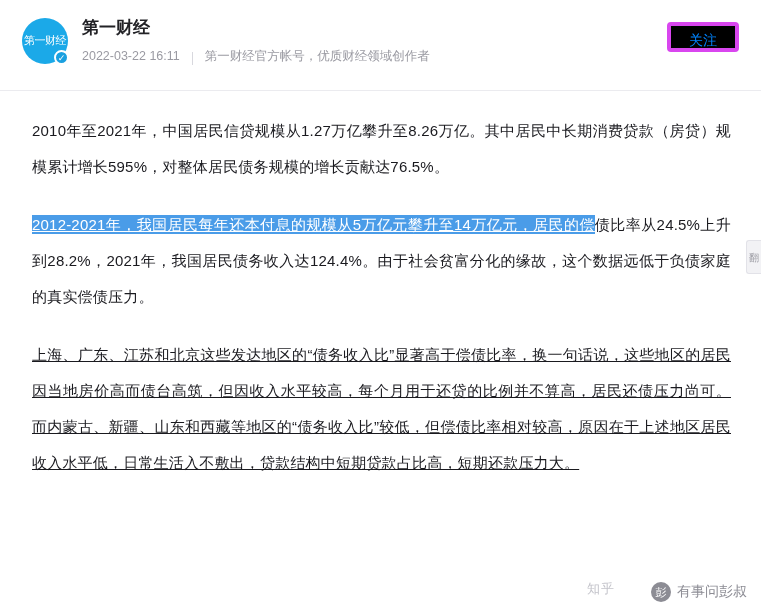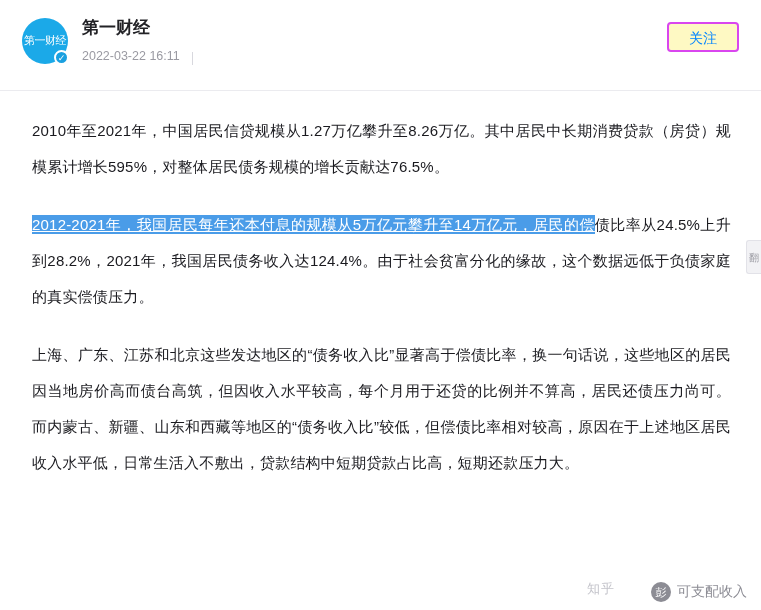--- a/index.html
+++ b/index.html
@@ -94,24 +94,24 @@
     width: 1px;
     height: 13px;
     background: #d8d8de;
     margin: 0 12px;
   }
   .follow-btn {
     flex: 0 0 auto;
     margin-top: 6px;
     width: 72px;
     height: 30px;
-    border: 2px solid #d946ef;
+    border: 4px solid #d946ef;
     border-radius: 4px;
     color: #0084ff;
-    background: #fef9c3;
+    background: #000000;
     font-size: 14px;
     line-height: 28px;
     text-align: center;
     cursor: pointer;
     box-sizing: border-box;
   }
 
   .divider {
     height: 1px;
     background: #ebebef;
@@ -126,20 +126,21 @@
   .para {
     font-size: 15px;
     line-height: 36px;
     color: #1a1a1f;
     margin: 0 0 22px 0;
     text-align: justify;
     letter-spacing: 0.2px;
   }
   .para.last {
     margin-bottom: 3px;
+    text-decoration: underline;
   }
   .hl {
     background: #4a9ce8;
     color: #ffffff;
     padding: 1px 0;
     box-decoration-break: clone;
     text-decoration: underline;
     -webkit-box-decoration-break: clone;
   }
 
@@ -201,20 +202,21 @@
   <div class="header">
     <div class="avatar-wrap">
       <div class="avatar">第一财经</div>
       <div class="avatar-badge">✓</div>
     </div>
     <div class="head-text">
       <div class="author-name">第一财经</div>
       <div class="meta-line">
         <span>2022-03-22 16:11</span>
         <span class="meta-sep"></span>
+        <span>第一财经官方帐号，优质财经领域创作者</span>
       </div>
     </div>
     <div class="follow-btn">关注</div>
   </div>
 
   <div class="divider"></div>
 
   <div class="article">
     <p class="para">
       <span>2010年至2021年，中国居民信贷规模从1.27万亿攀升至8.26万亿。其中居民中长期消费贷款（房贷）规模累计增长595%，对整体居民债务规模的增长贡献达76.5%。</span>
@@ -225,16 +227,16 @@
     <p class="para last">
       <span>上海、广东、江苏和北京这些发达地区的“债务收入比”显著高于偿债比率，换一句话说，这些地区的居民因当地房价高而债台高筑，但因收入水平较高，每个月用于还贷的比例并不算高，居民还债压力尚可。而内蒙古、新疆、山东和西藏等地区的“债务收入比”较低，但偿债比率相对较高，原因在于上述地区居民收入水平低，日常生活入不敷出，贷款结构中短期贷款占比高，短期还款压力大。</span>
     </p>
   </div>
 
   <div class="side-tab">翻</div>
 
   <div class="wm-zhihu">知乎</div>
   <div class="wm-brand">
     <span class="wm-logo">彭</span>
-    <span>可支配收入</span>
+    <span>有事问彭叔</span>
   </div>
 
 </div>
 
 </body></html>

